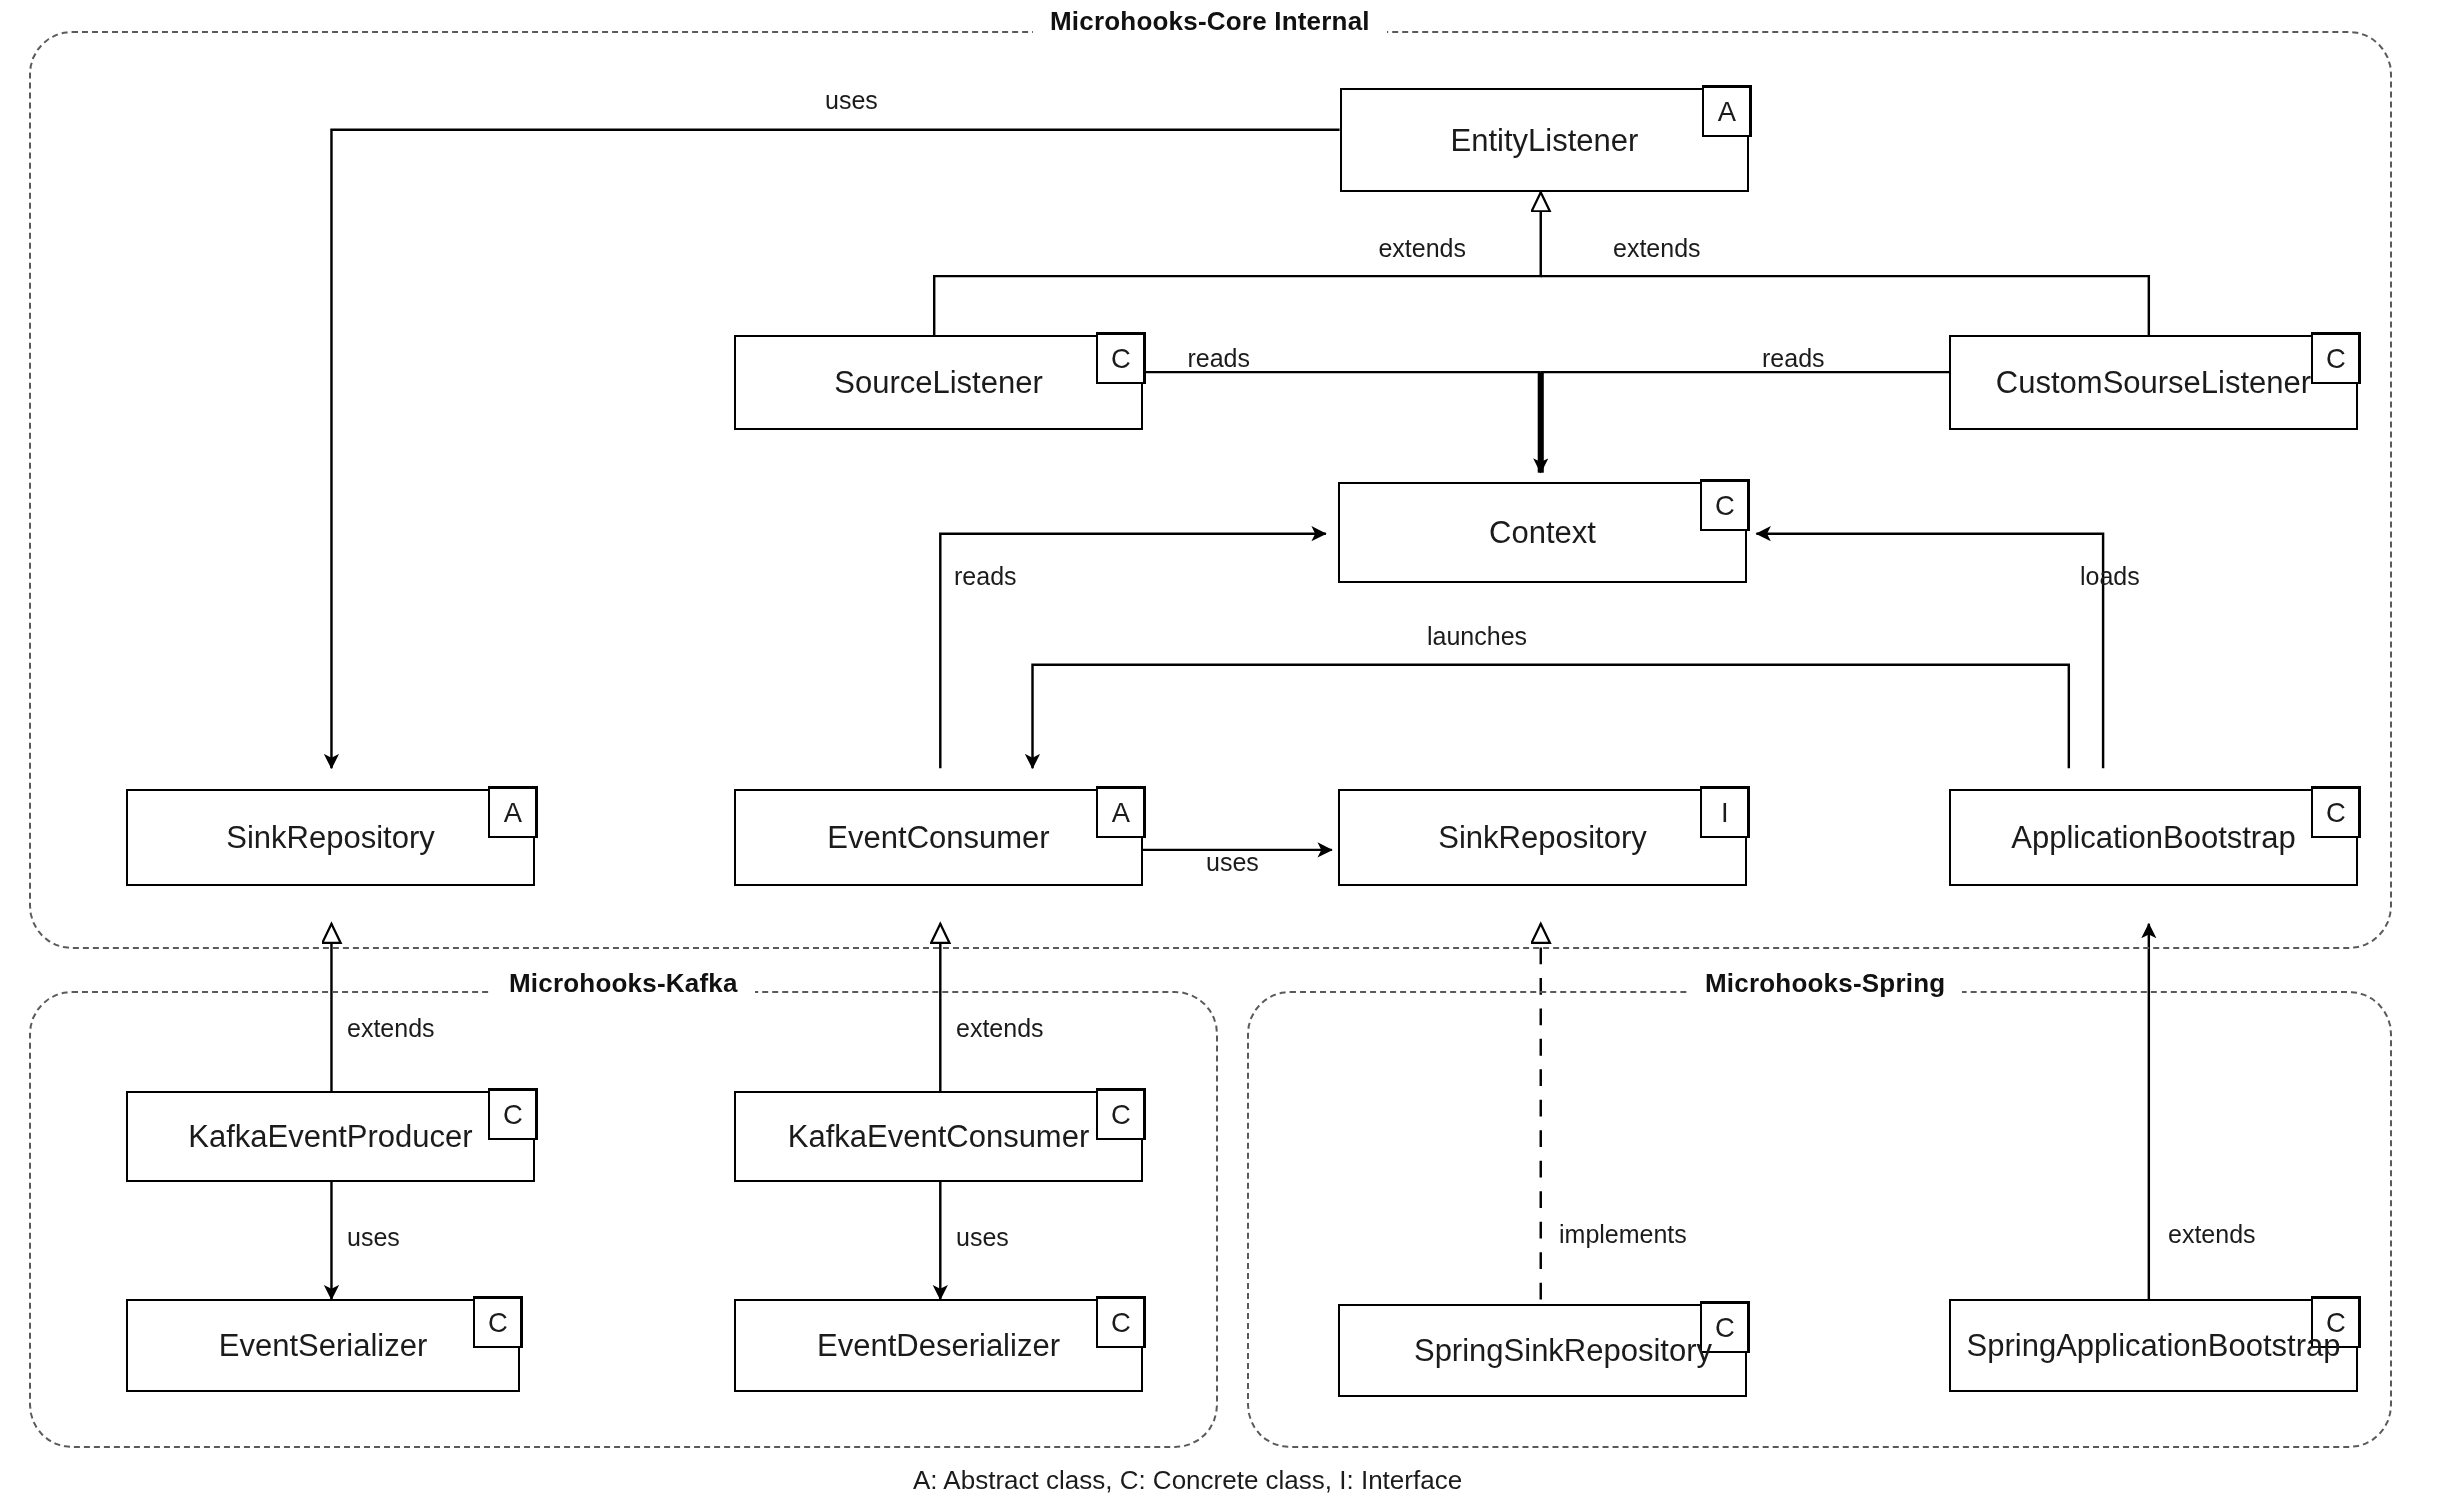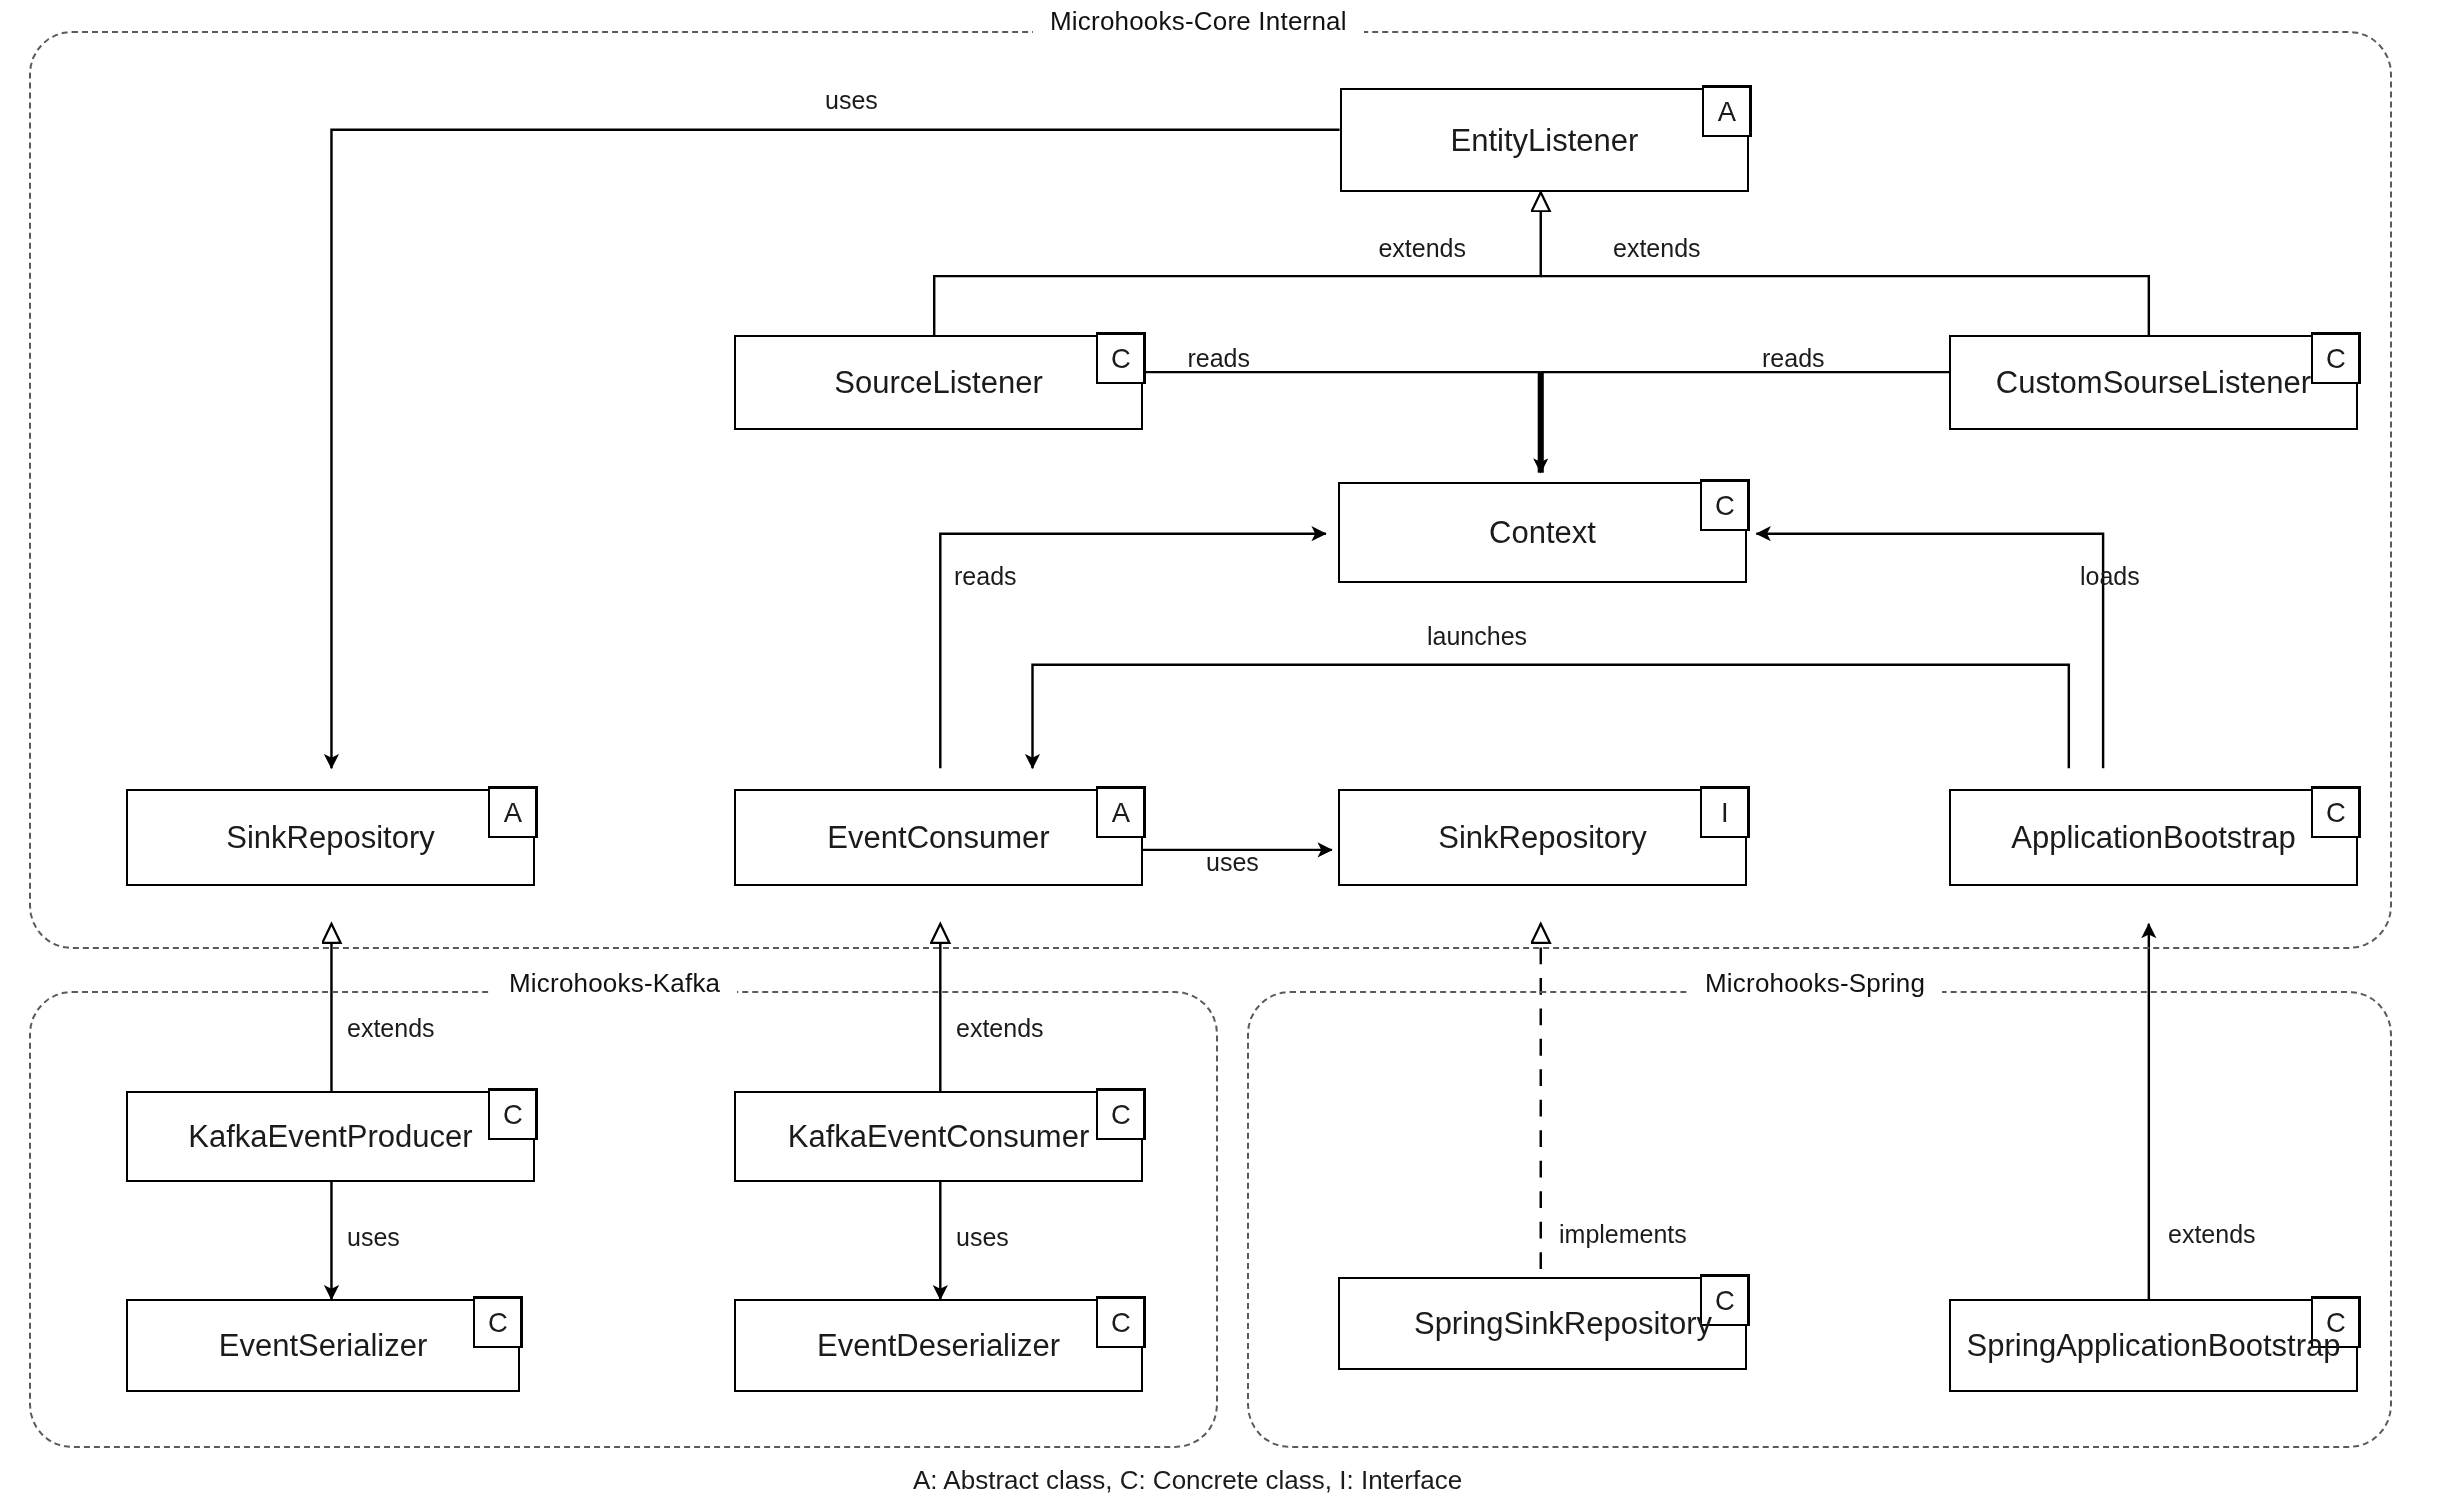--- a/index.html
+++ b/index.html
@@ -25,21 +25,21 @@
   
   .package {
     position: absolute;
     border: 2.3px dashed #5a5a5a;
     border-radius: 43px;
     background: transparent;
   }
   .package-label {
     position: absolute;
     background: #ffffff;
-    font-weight: normal;
+    font-weight: bold;
     font-size: 26px;
     color: #111111;
     padding: 0 17px;
     white-space: nowrap;
     letter-spacing: 0.2px;
   }
 
   
   .clsbox {
     position: absolute;
@@ -250,21 +250,21 @@
     </span>
   </div>
 
   <div class="clsbox" style="left:734px; top:1299px; width:409px; height:93px;">
     <span class="cls-name">EventDeserializer</span>
     <span class="cls-badge">
       <span class="badge-letter">C</span>
     </span>
   </div>
 
-  <div class="clsbox overflow" style="left:1338px; top:1277px; width:409px; height:93px;padding-left:41px;">
+  <div class="clsbox overflow" style="left:1338px; top:1304px; width:409px; height:93px;padding-left:41px;">
     <span class="cls-name">SpringSinkRepository</span>
     <span class="cls-badge">
       <span class="badge-letter">C</span>
     </span>
   </div>
 
   <div class="clsbox overflow" style="left:1949px; top:1299px; width:409px; height:93px;">
     <span class="cls-name">SpringApplicationBootstrap</span>
     <span class="cls-badge">
       <span class="badge-letter">C</span>

